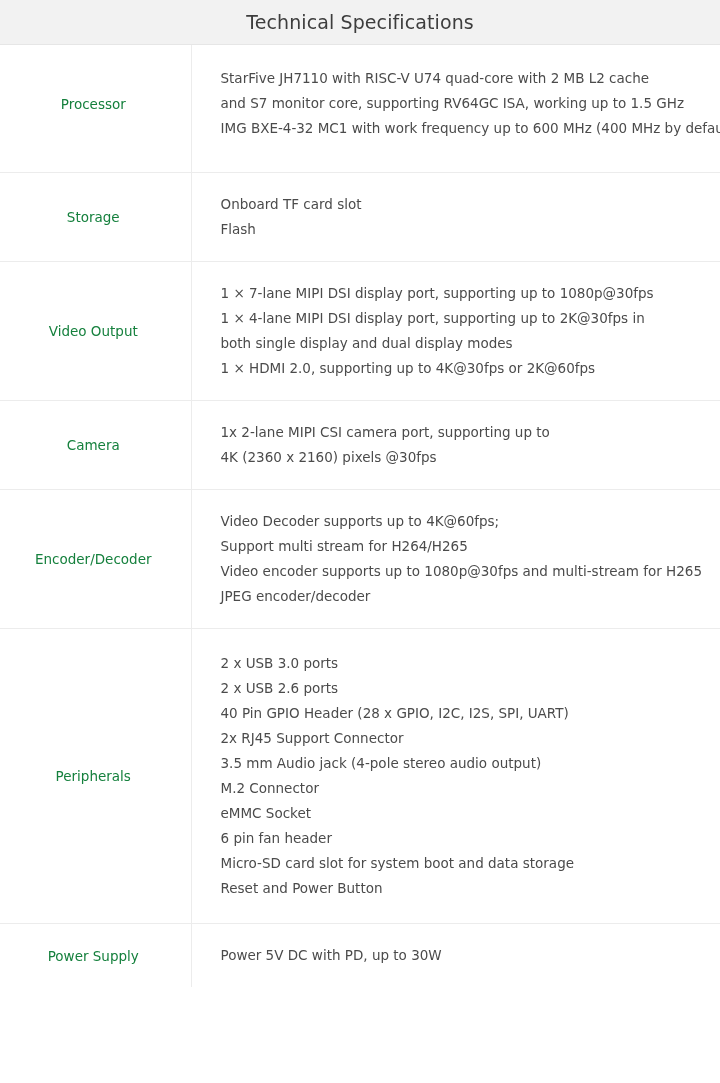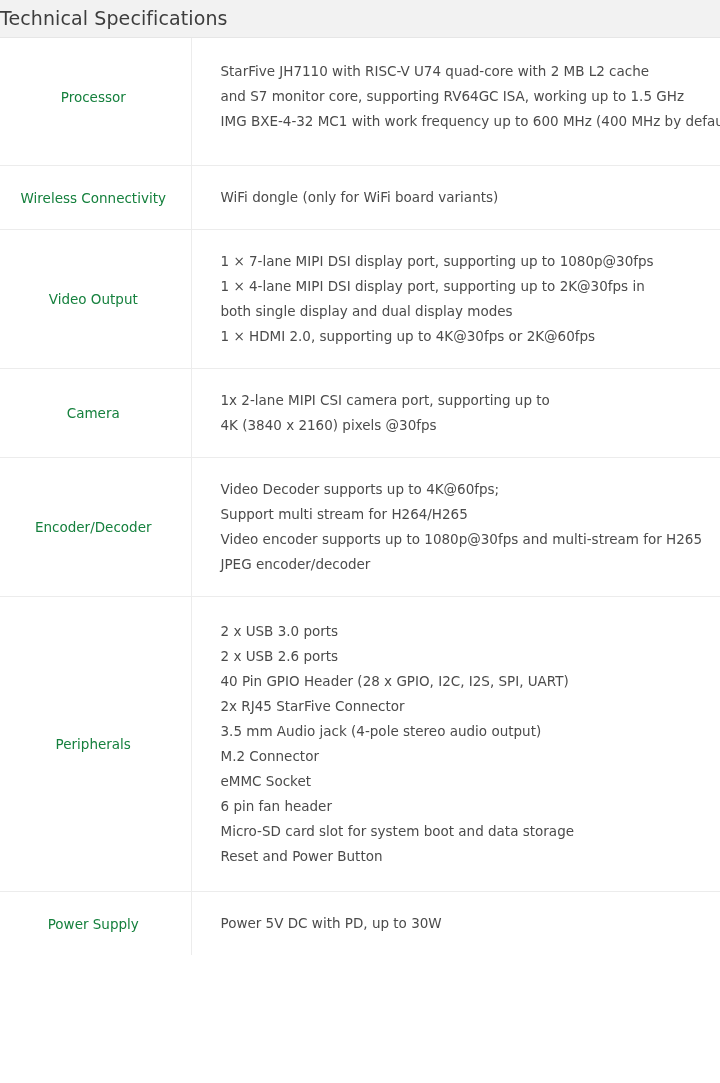--- a/index.html
+++ b/index.html
@@ -17,26 +17,26 @@
     -webkit-font-smoothing: antialiased;
   }
 
   .spec-sheet {
     width: 720px;
     position: relative;
   }
 
   
   .sheet-header {
-    height: 38px;
+    height: 45px;
     background: #f2f2f2;
     border-bottom: 1px solid #e6e6e6;
     display: flex;
     align-items: center;
-    justify-content: flex-start;
+    justify-content: center;
     box-sizing: border-box;
   }
   .sheet-title {
     font-size: 19px;
     font-weight: 400;
     color: #3d3d3d;
     letter-spacing: 0.1px;
     line-height: 1;
   }
 
@@ -99,58 +99,59 @@
   <table class="spec-table">
     <tbody>
         <tr class="spec-row row-processor">
           <td class="spec-label">Processor</td>
           <td class="spec-value">
             <span class="line">StarFive JH7110 with RISC-V U74 quad-core with 2 MB L2 cache</span>
             <span class="line">and S7 monitor core, supporting RV64GC ISA, working up to 1.5 GHz</span>
             <span class="line">IMG BXE-4-32 MC1 with work frequency up to 600 MHz (400 MHz by default)</span>
           </td>
         </tr>
-        <tr class="spec-row row-wireless-connectivity">
-          <td class="spec-label">Wireless Connectivity</td>
+        <tr class="spec-row row-storage">
+          <td class="spec-label">Storage</td>
           <td class="spec-value">
-            <span class="line">WiFi dongle (only for WiFi board variants)</span>
+            <span class="line">Onboard TF card slot</span>
+            <span class="line">Flash</span>
           </td>
         </tr>
         <tr class="spec-row row-video-output">
           <td class="spec-label">Video Output</td>
           <td class="spec-value">
             <span class="line">1 × 7-lane MIPI DSI display port, supporting up to 1080p@30fps</span>
             <span class="line">1 × 4-lane MIPI DSI display port, supporting up to 2K@30fps in</span>
             <span class="line">both single display and dual display modes</span>
             <span class="line">1 × HDMI 2.0, supporting up to 4K@30fps or 2K@60fps</span>
           </td>
         </tr>
         <tr class="spec-row row-camera">
           <td class="spec-label">Camera</td>
           <td class="spec-value">
             <span class="line">1x 2-lane MIPI CSI camera port, supporting up to</span>
-            <span class="line">4K (3840 x 2160) pixels @30fps</span>
+            <span class="line">4K (2360 x 2160) pixels @30fps</span>
           </td>
         </tr>
         <tr class="spec-row row-encoder-decoder">
           <td class="spec-label">Encoder/Decoder</td>
           <td class="spec-value">
             <span class="line">Video Decoder supports up to 4K@60fps;</span>
             <span class="line">Support multi stream for H264/H265</span>
             <span class="line">Video encoder supports up to 1080p@30fps and multi-stream for H265</span>
             <span class="line">JPEG encoder/decoder</span>
           </td>
         </tr>
         <tr class="spec-row row-peripherals">
           <td class="spec-label">Peripherals</td>
           <td class="spec-value">
             <span class="line">2 x USB 3.0 ports</span>
             <span class="line">2 x USB 2.6 ports</span>
             <span class="line">40 Pin GPIO Header (28 x GPIO, I2C, I2S, SPI, UART)</span>
-            <span class="line">2x RJ45 StarFive Connector</span>
+            <span class="line">2x RJ45 Support Connector</span>
             <span class="line">3.5 mm Audio jack (4-pole stereo audio output)</span>
             <span class="line">M.2 Connector</span>
             <span class="line">eMMC Socket</span>
             <span class="line">6 pin fan header</span>
             <span class="line">Micro-SD card slot for system boot and data storage</span>
             <span class="line">Reset and Power Button</span>
           </td>
         </tr>
         <tr class="spec-row row-power-supply">
           <td class="spec-label">Power Supply</td>

